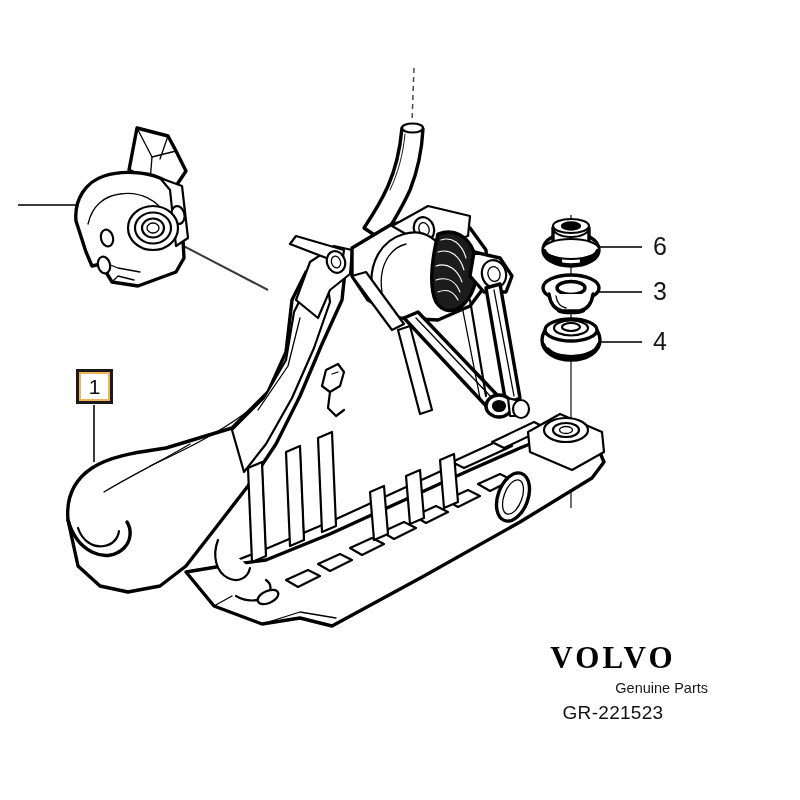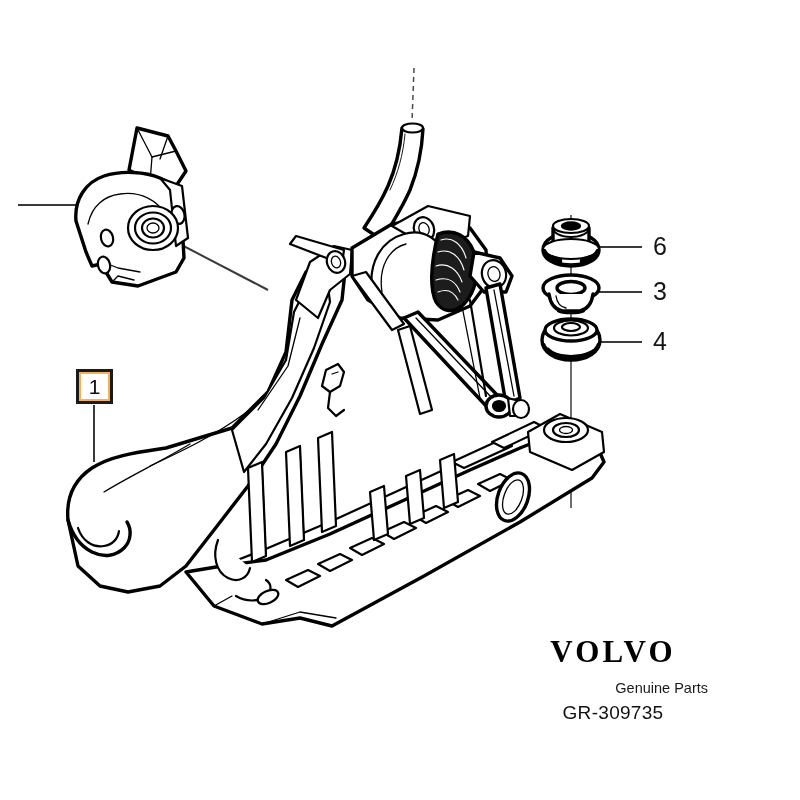--- a/index.html
+++ b/index.html
@@ -106,21 +106,21 @@
     width: 190px;
     text-align: center;
   }
   .brand-wordmark {
     font-family: "Liberation Serif", serif;
     font-weight: 700;
     font-size: 31px;
     letter-spacing: 3.2px;
     color: #000000;
     line-height: 1;
-    margin: 0 0 14px 0;
+    margin: 0 0 8px 0;
     text-align: center;
   }
   .brand-sub {
     font-family: "Liberation Sans", sans-serif;
     font-size: 14.5px;
     color: #1a1a1a;
     line-height: 1;
     margin: 0 0 8px 0;
     text-align: right;
   }
@@ -451,16 +451,16 @@
     <span>3</span>
   </div>
 
   <div class="num-label" style="left:653px; top:329px;">
     <span>4</span>
   </div>
 
   <div id="brand-block">
     <div class="brand-wordmark">VOLVO</div>
     <div class="brand-sub">Genuine Parts</div>
-    <div class="brand-code">GR-309735</div>
+    <div class="brand-code">GR-221523</div>
   </div>
 
 </div>
 
 </body></html>

